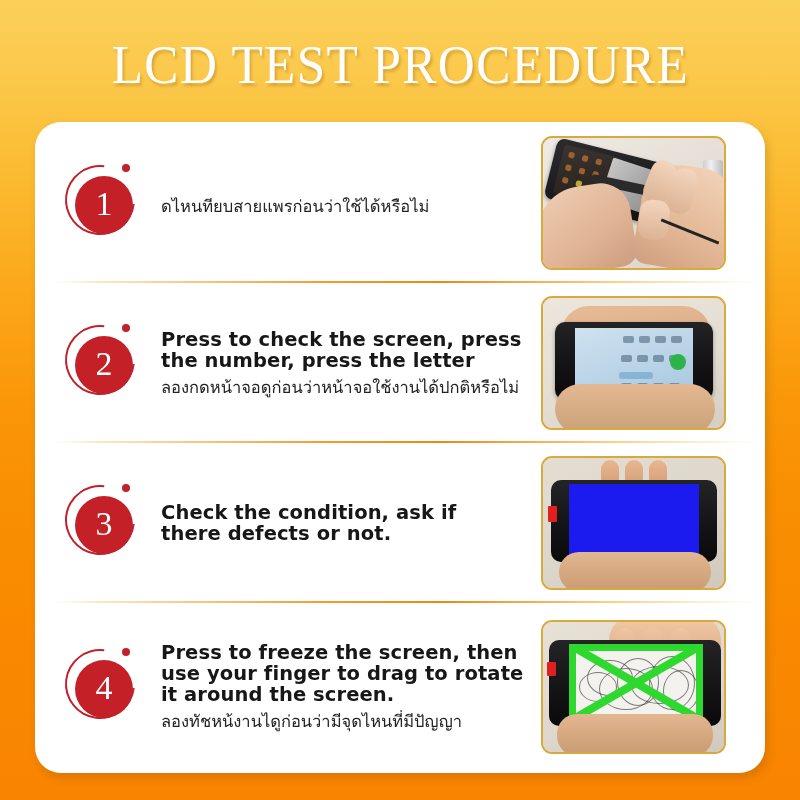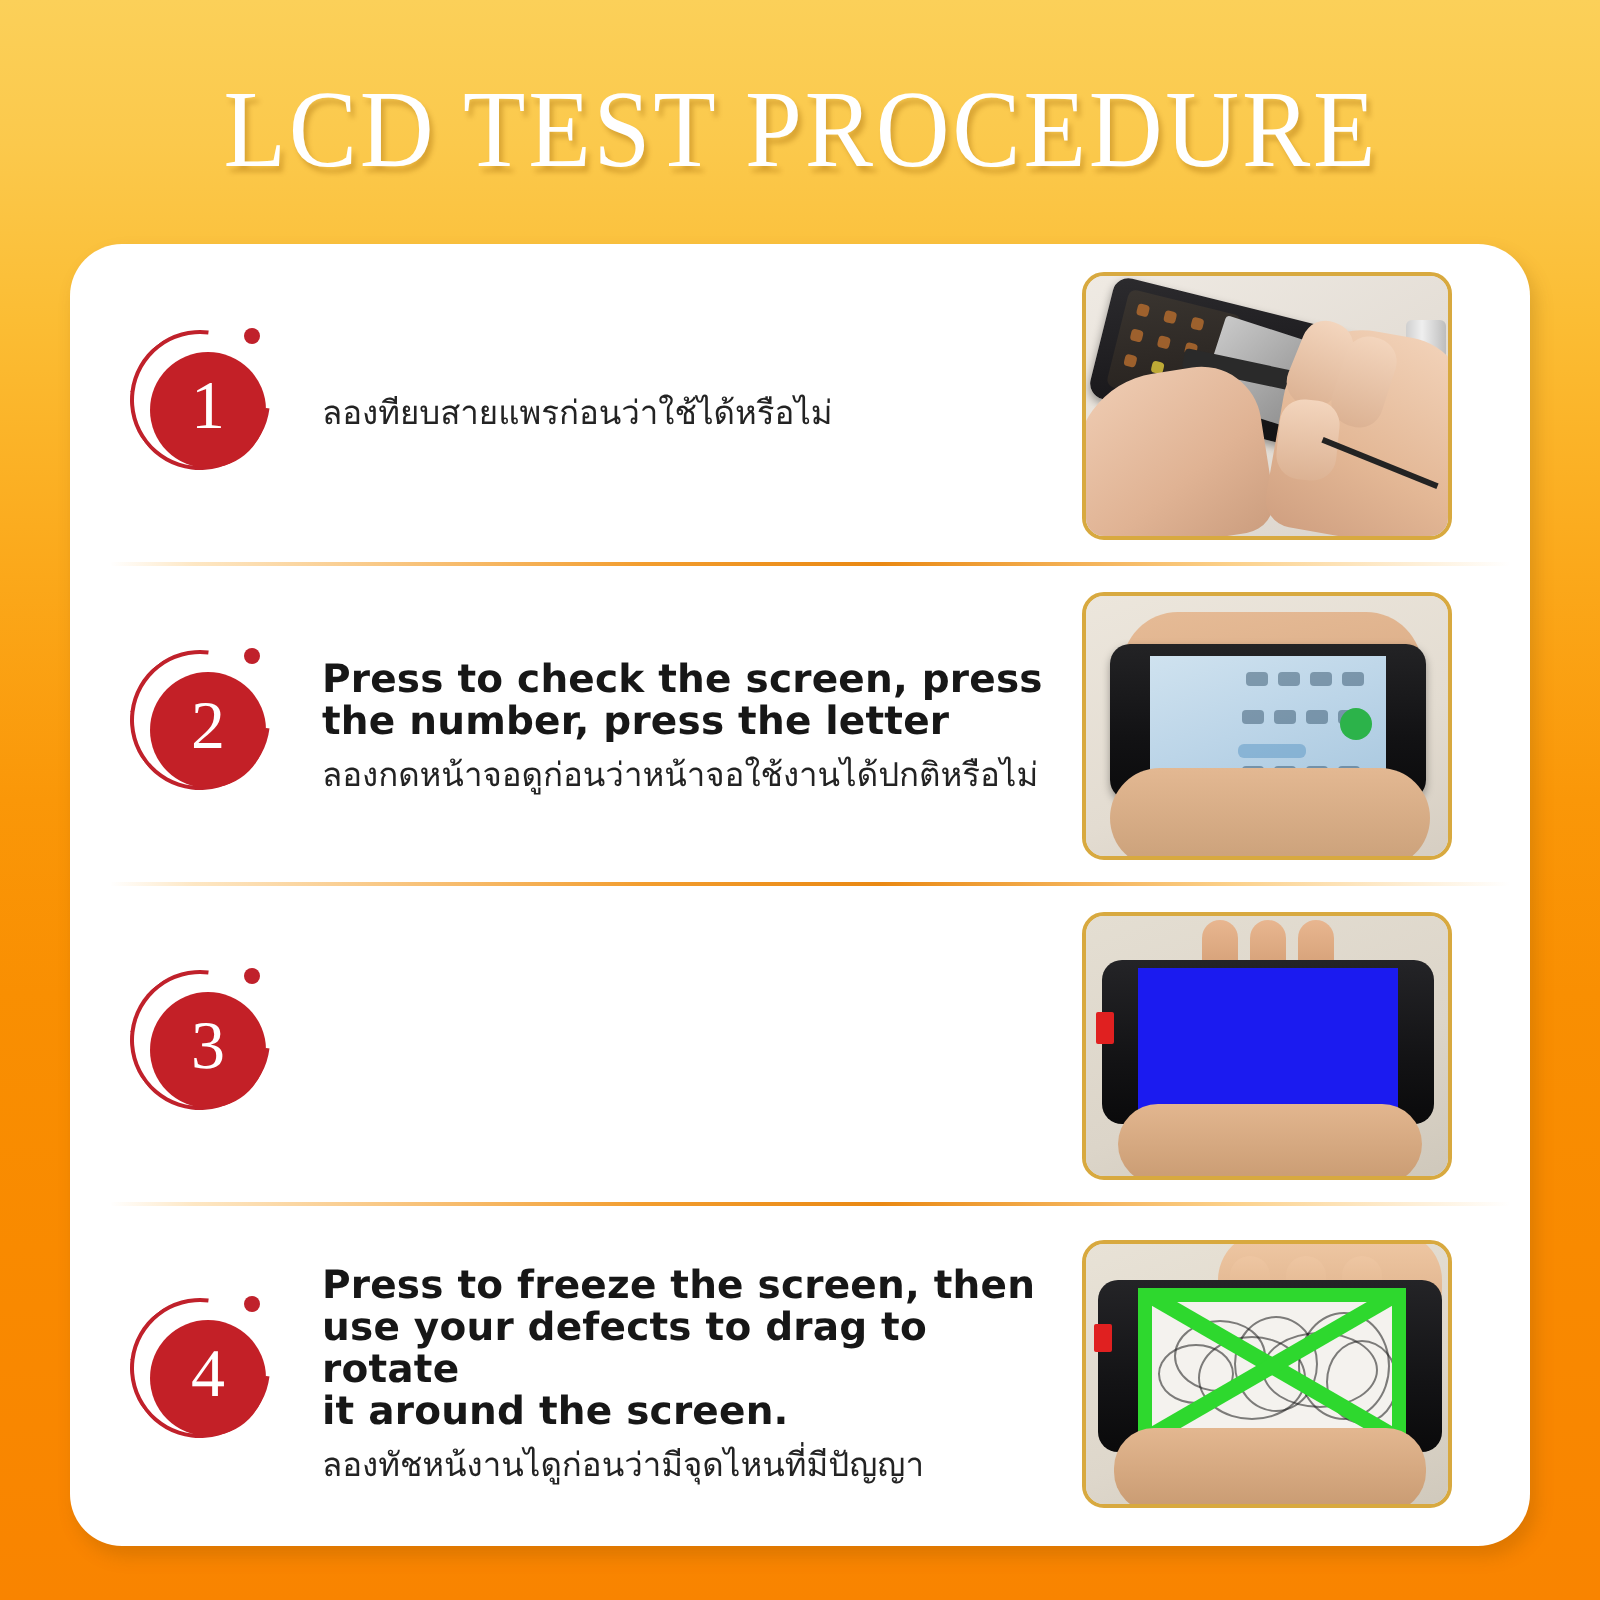--- a/index.html
+++ b/index.html
@@ -343,21 +343,21 @@
 
     <div class="step-row r1">
       <div class="badge-wrap">
         <div class="badge-ring"></div>
         <div class="badge-dot"></div>
         <div class="badge-circle">
           <span class="badge-num">1</span>
         </div>
       </div>
       <div class="step-text">
-        <div class="step-th">ลองทียบสายแพรก่อนว่าใช้ได้หรือไม่</div>
+        <div class="step-th">ดไหนทียบสายแพรก่อนว่าใช้ได้หรือไม่</div>
       </div>
       <div class="photo-frame">
         <div class="photo-inner">
           <div class="ph1-bg"></div>
           <div class="ph1-phone">
             <div class="ph1-screen"></div>
             <div class="ph1-icon" style="left:14px;top:11px"></div>
             <div class="ph1-icon" style="left:28px;top:11px"></div>
             <div class="ph1-icon" style="left:42px;top:11px"></div>
             <div class="ph1-icon" style="left:14px;top:24px"></div>
@@ -421,20 +421,22 @@
 
     <div class="step-row r3">
       <div class="badge-wrap">
         <div class="badge-ring"></div>
         <div class="badge-dot"></div>
         <div class="badge-circle">
           <span class="badge-num">3</span>
         </div>
       </div>
       <div class="step-text">
+        <div class="step-en">Check the condition, ask if
+there defects or not.</div>
       </div>
       <div class="photo-frame">
         <div class="photo-inner">
           <div class="ph3-bg"></div>
           <div class="ph3-fingers">
             <div class="ph3-finger" style="left:0"></div>
             <div class="ph3-finger" style="left:24px"></div>
             <div class="ph3-finger" style="left:48px"></div>
           </div>
           <div class="ph3-phone">
@@ -449,21 +451,21 @@
     <div class="step-row r4">
       <div class="badge-wrap">
         <div class="badge-ring"></div>
         <div class="badge-dot"></div>
         <div class="badge-circle">
           <span class="badge-num">4</span>
         </div>
       </div>
       <div class="step-text">
         <div class="step-en">Press to freeze the screen, then
-use your defects to drag to rotate
+use your finger to drag to rotate
 it around the screen.</div>
         <div class="step-th">ลองทัชหน้งานไดูก่อนว่ามีจุดไหนที่มีปัญญา</div>
       </div>
       <div class="photo-frame">
         <div class="photo-inner">
           <div class="ph4-bg"></div>
           <div class="ph4-hand"></div>
           <div class="ph4-finger" style="left:72px"></div>
           <div class="ph4-finger" style="left:100px"></div>
           <div class="ph4-finger" style="left:128px"></div>

